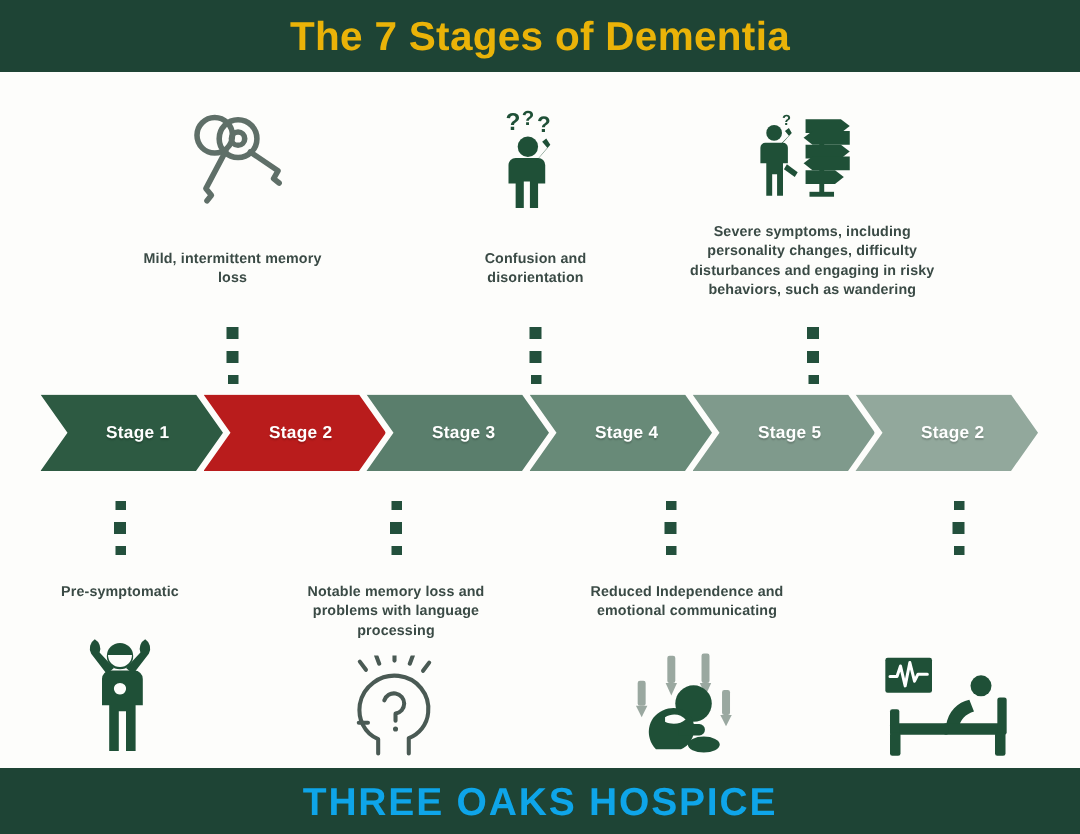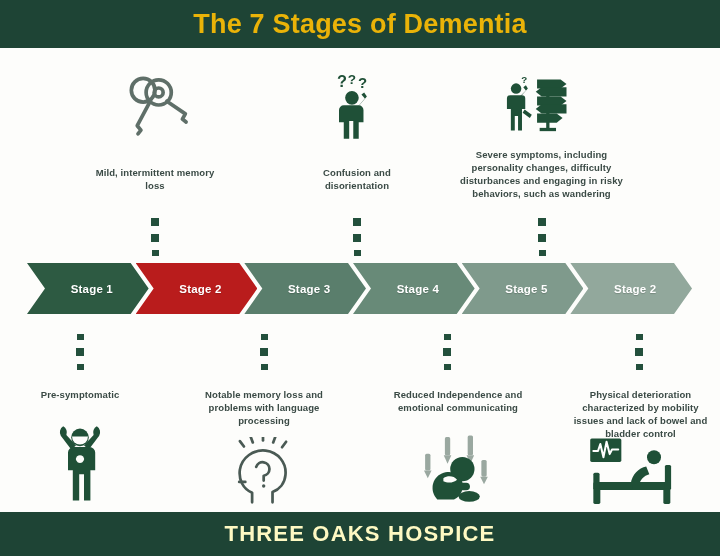--- a/index.html
+++ b/index.html
@@ -36,22 +36,22 @@
   .footer-bar {
     position: absolute;
     left: 0; bottom: 0;
     width: 720px; height: 44px;
     background: #1e4435;
     display: flex;
     align-items: center;
     justify-content: center;
   }
   .footer-title {
-    color: #fef9c3;
-    font-size: 22px;
+    color: #0ea5e9;
+    font-size: 26px;
     font-weight: bold;
     letter-spacing: 1.2px;
   }
 
   
   .chevron-band {
     position: absolute;
     left: 27px; top: 263px;
     width: 665px; height: 51px;
     display: flex;
@@ -290,21 +290,20 @@
         <ellipse cx="80" cy="90" rx="14" ry="7"></ellipse>
       </g>
     </svg>
   </div>
 
   <div class="dots" style="left:635px; top:334px;">
     <span class="dot small"></span>
     <span class="dot"></span>
     <span class="dot small"></span>
   </div>
-  <div class="callout" style="left:568px; top:388px; width:145px;">Physical deterioration characterized by mobility issues and lack of bowel and bladder control</div>
   <div class="icon-box" style="left:582px; top:437px; width:102px; height:70px;">
     <svg viewBox="0 0 130 90" width="102" height="70">
       <g class="dark">
         <rect x="10" y="2" width="40" height="30" rx="2"></rect>
         <path d="M14 18 h6 l3 -9 l4 17 l4 -20 l4 16 l3 -6 h8" fill="none" stroke="#ffffff" stroke-width="2.6" stroke-linejoin="round" stroke-linecap="round"></path>
         <circle cx="92" cy="26" r="9"></circle>
         <path d="M62 60 C64 48 72 40 82 38 l4 10 c-7 2 -12 7 -13 14 z"></path>
         <rect x="60" y="58" width="52" height="10" rx="2"></rect>
         <rect x="106" y="36" width="8" height="32" rx="2"></rect>
         <rect x="14" y="58" width="50" height="10" rx="2"></rect>

